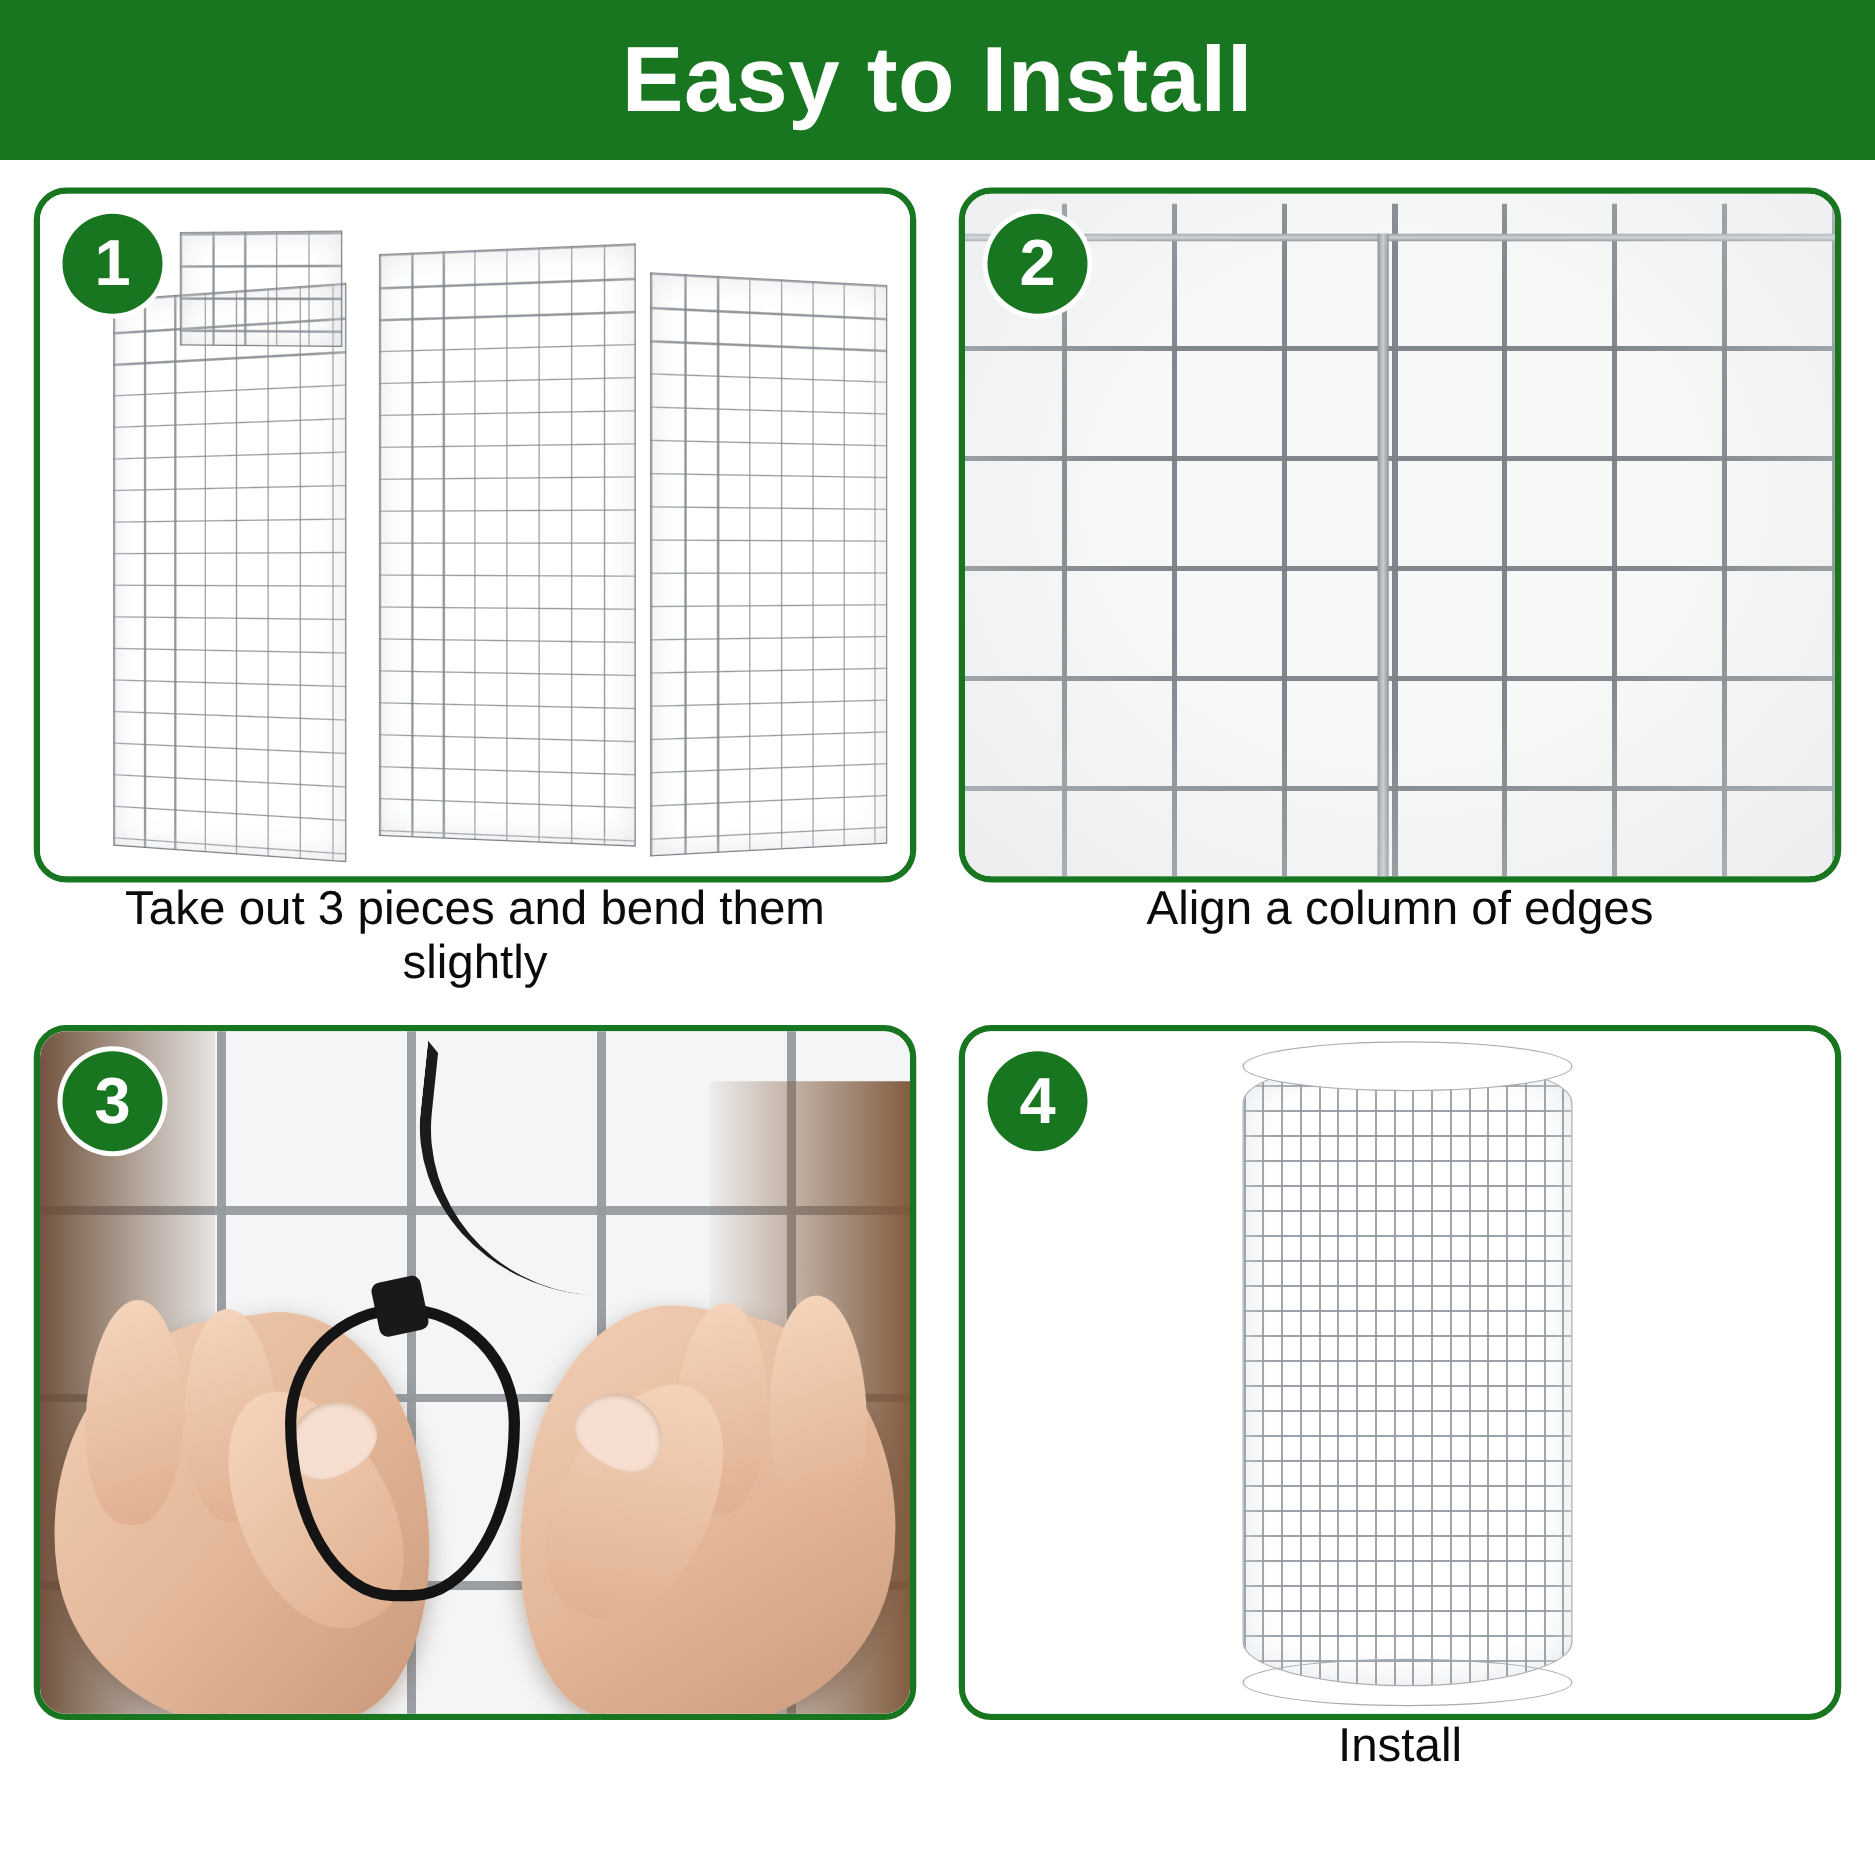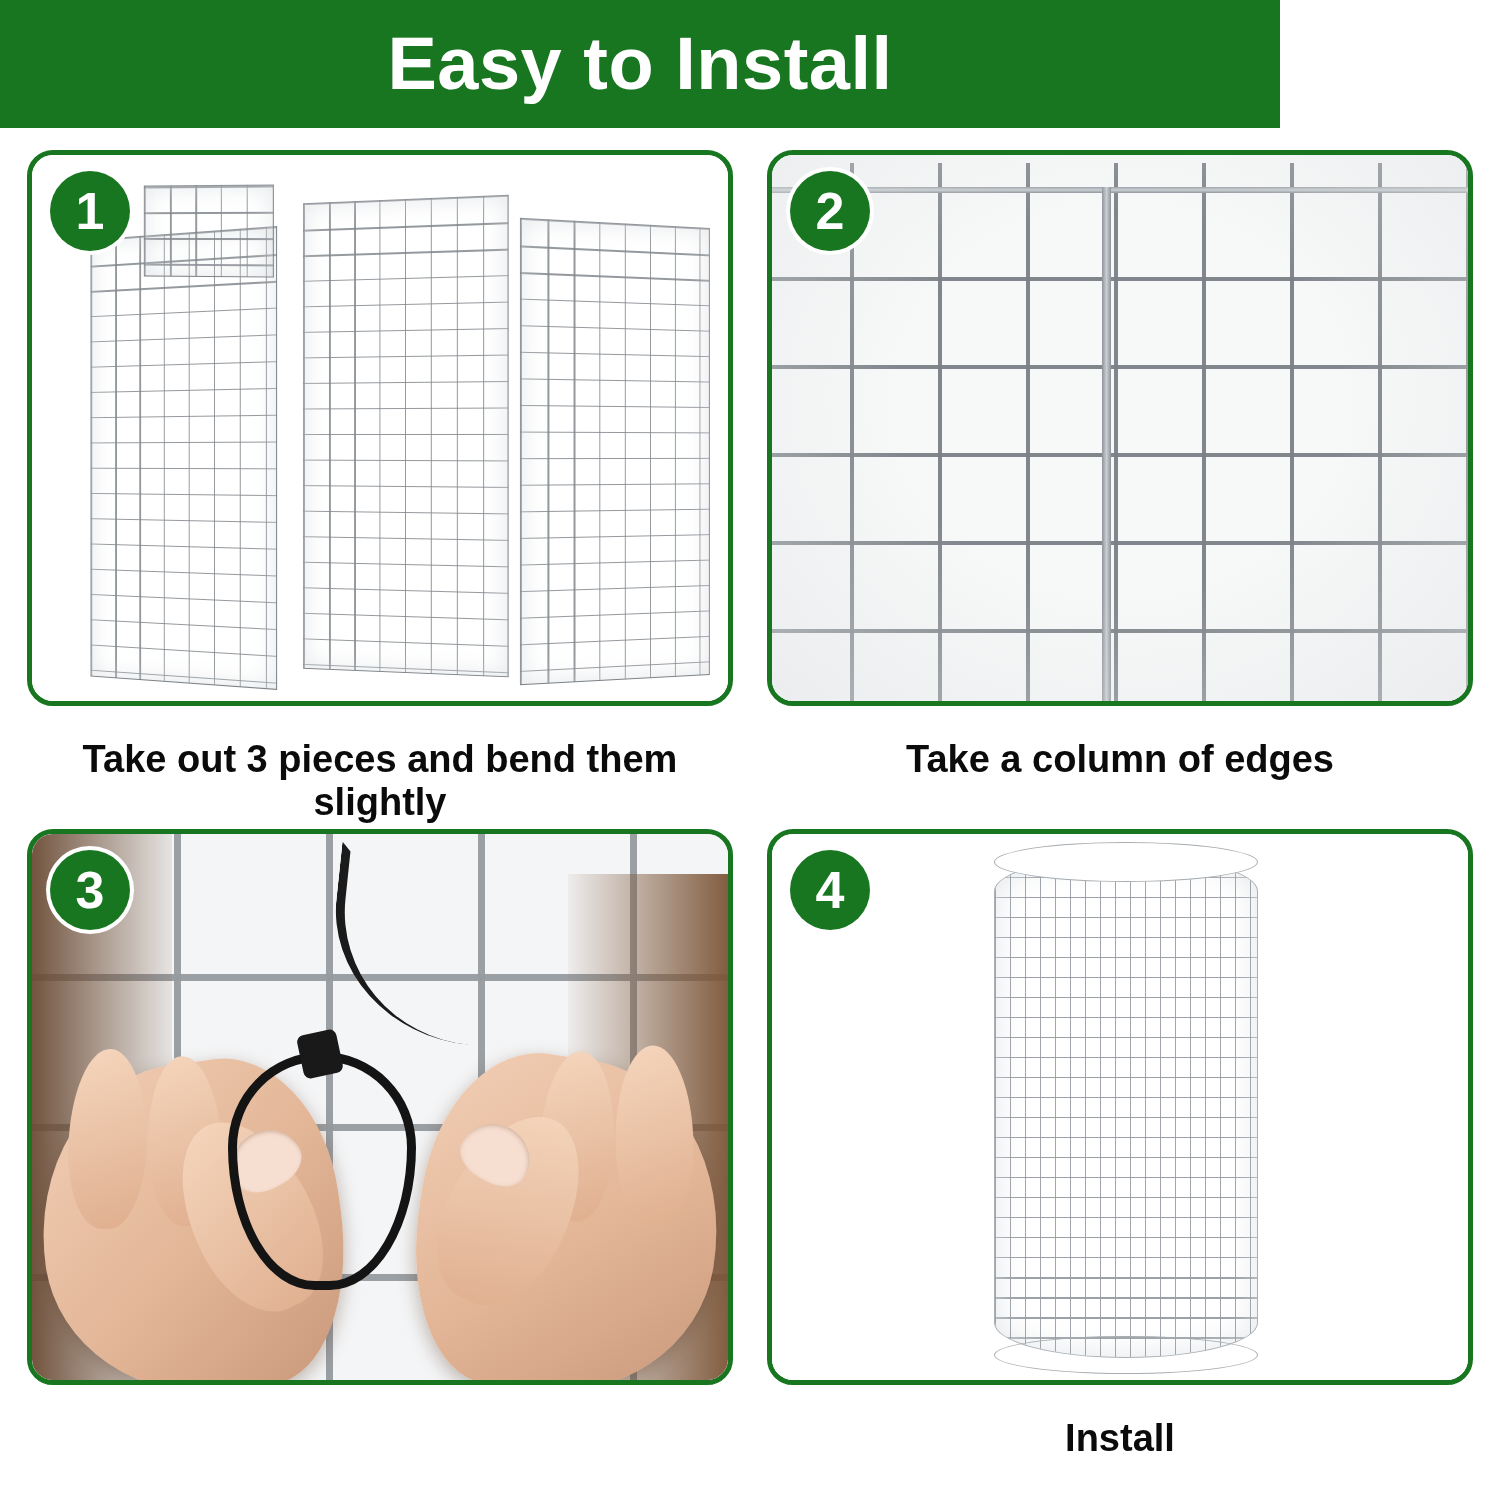--- a/index.html
+++ b/index.html
@@ -9,21 +9,21 @@
   }
   body {
     width: 1500px;
     height: 1494px;
     font-family: "Liberation Sans", sans-serif;
     overflow: hidden;
   }
 
   
   .header-banner {
-    width: 1280px;
+    width: 1500px;
     height: 128px;
     background: #17761f;
     display: flex;
     align-items: center;
     justify-content: center;
     box-sizing: border-box;
   }
   .header-title {
     color: #ffffff;
     font-size: 74px;
@@ -72,23 +72,23 @@
     color: #ffffff;
     font-size: 52px;
     font-weight: bold;
     display: flex;
     align-items: center;
     justify-content: center;
     z-index: 6;
     box-shadow: 0 0 0 4px #ffffff;
   }
   .caption {
-    margin-top: 32px;
+    margin-top: 0;
     font-size: 38px;
-    font-weight: bold;
+    font-weight: normal;
     color: #0b0b0b;
     text-align: center;
     line-height: 1.12;
     max-width: 680px;
   }
 
   
   .p1-bg { position:absolute; inset:0; background:#ffffff; }
   .sheet {
     position: absolute;
@@ -249,21 +249,21 @@
   <div class="step-cell">
     <div class="photo-frame">
       <div class="p2-bg"></div>
       <div class="p2-mesh"></div>
       <div class="p2-stubs"></div>
       <div class="p2-topwire"></div>
       <div class="p2-seam"></div>
       <div class="p2-vignette"></div>
       <div class="step-badge">2</div>
     </div>
-    <div class="caption">Take a column of edges</div>
+    <div class="caption">Align a column of edges</div>
   </div>
 
   <div class="step-cell">
     <div class="photo-frame">
       <div class="p3-bg"></div>
       <div class="p3-mesh"></div>
       <div class="p3-dark-left"></div>
       <div class="p3-dark-right"></div>
 
       <div class="tie-tail"></div>

